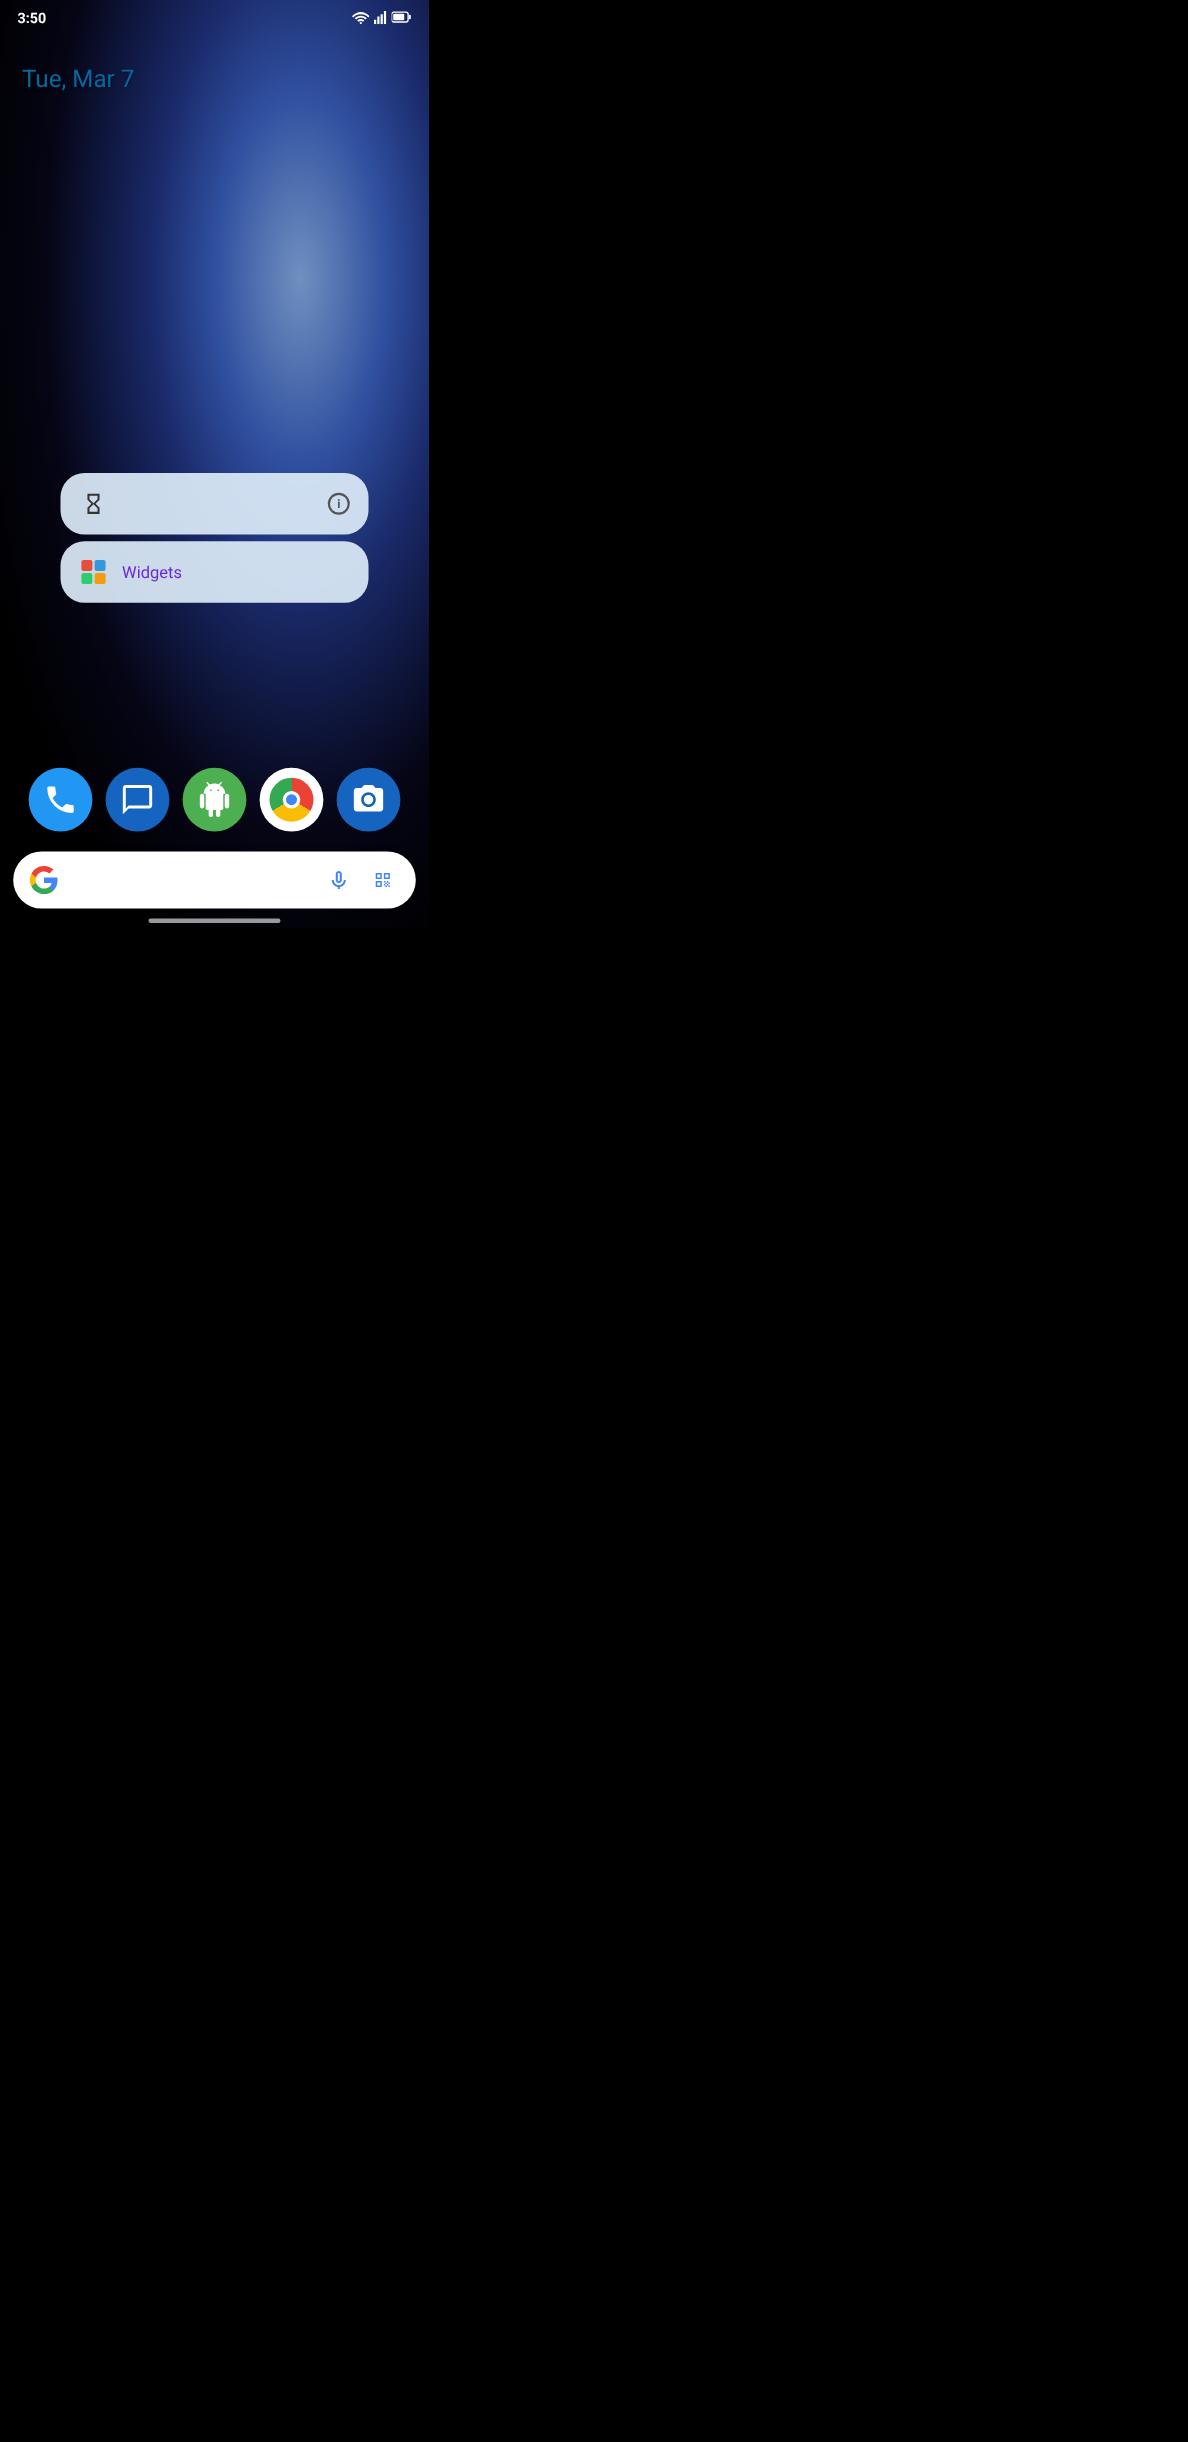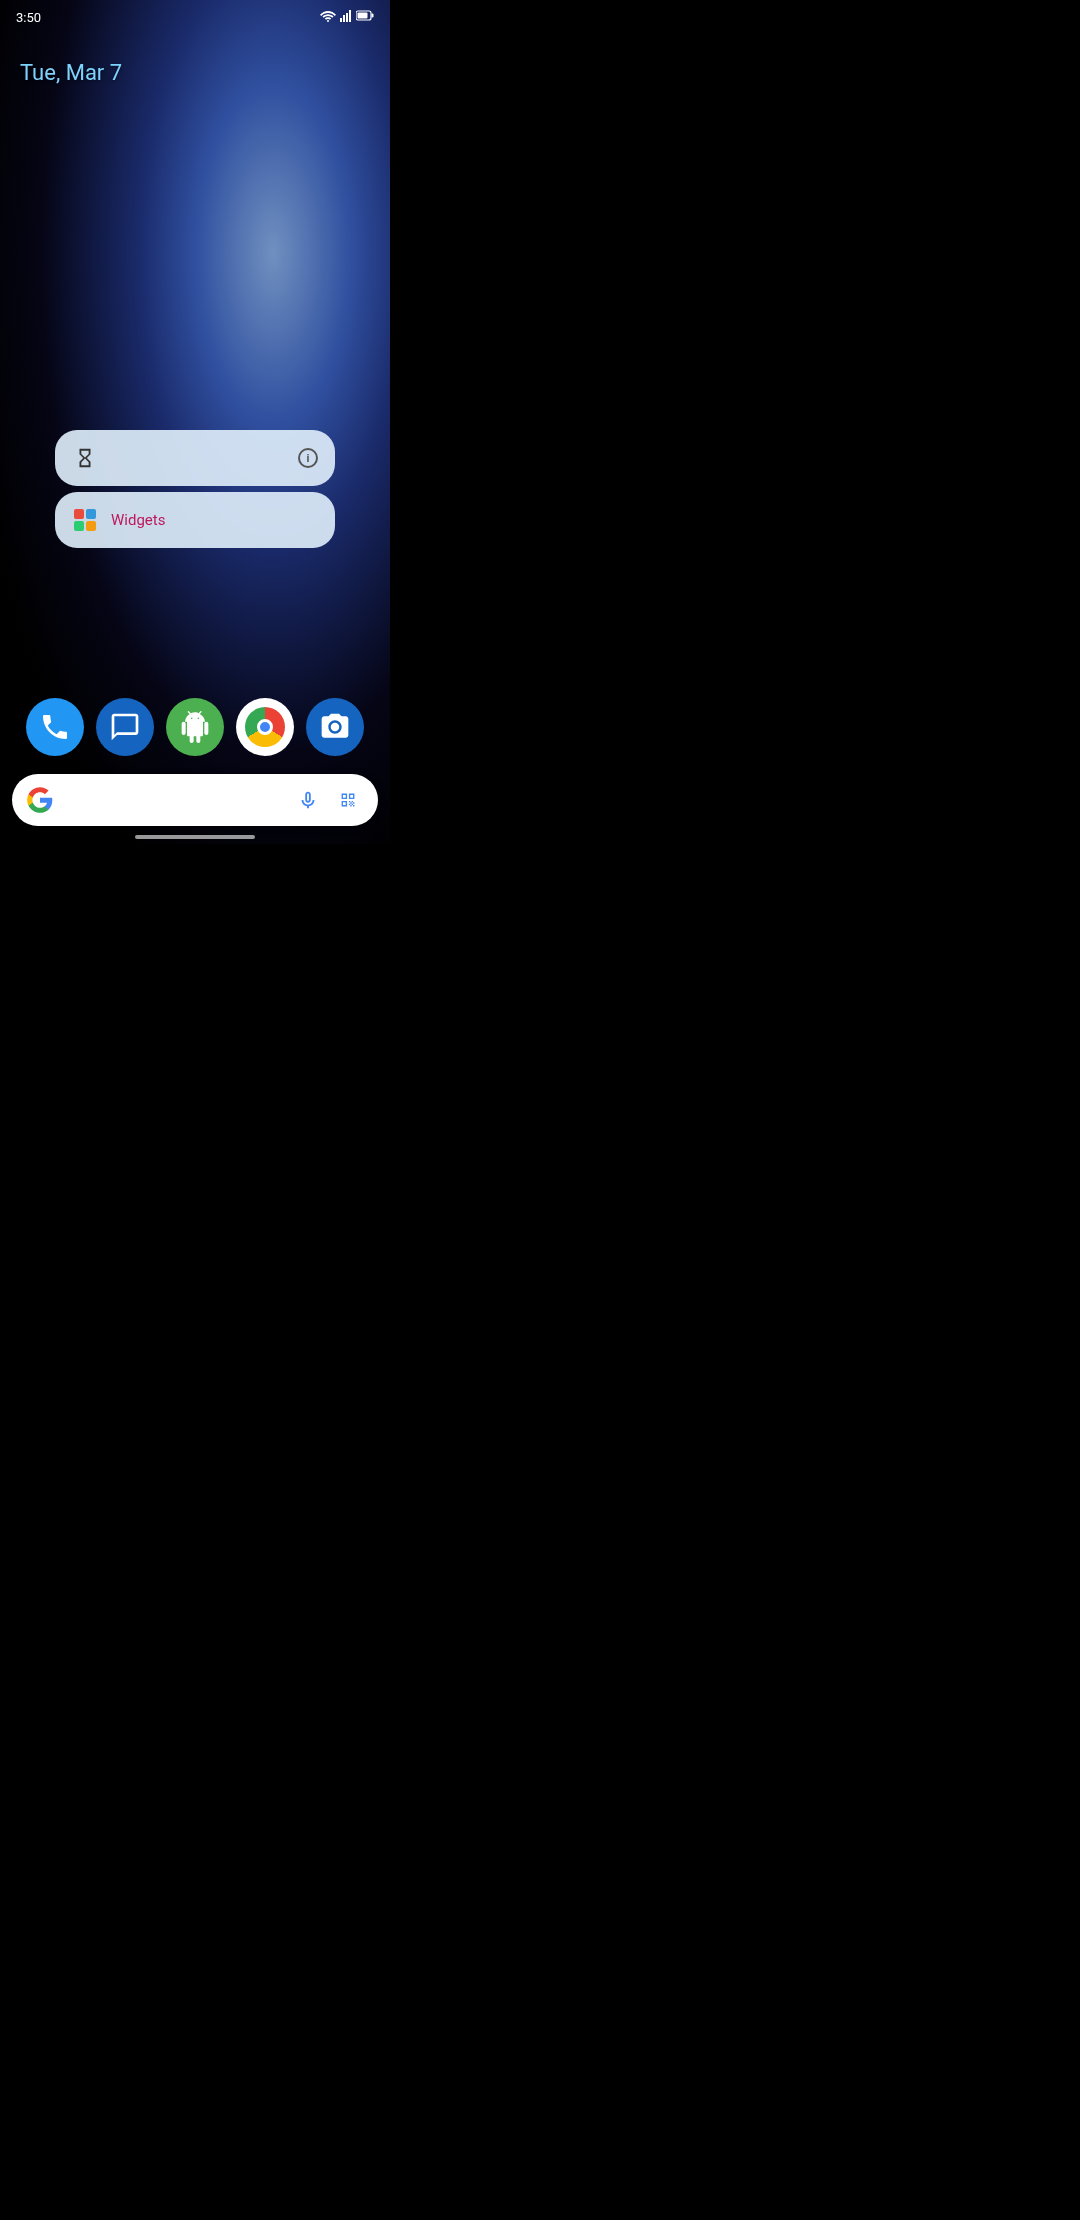--- a/index.html
+++ b/index.html
@@ -30,40 +30,40 @@
       display: flex;
       align-items: center;
       justify-content: space-between;
       padding: 6px 16px 0;
       z-index: 10;
     }
 
     .status-time {
       color: #fff;
       font-size: 13px;
-      font-weight: 400;
+      font-weight: 700;
     }
 
     .status-icons {
       display: flex;
       align-items: center;
       gap: 4px;
     }
 
     .status-icons span {
       color: #fff;
       font-size: 11px;
     }
 
     
     .date-label {
       position: absolute;
       top: 60px;
       left: 20px;
-      color: #7dd3fc;
+      color: #0369a1;
       font-size: 22px;
       font-weight: 400;
       z-index: 5;
       text-shadow: 0 1px 3px rgba(0,0,0,0.5);
     }
 
     
     .context-menu {
       position: absolute;
       bottom: 290px;
@@ -93,21 +93,21 @@
       display: flex;
       align-items: center;
       justify-content: center;
       margin-right: 12px;
       flex-shrink: 0;
     }
 
     .context-item-label {
       flex: 1;
       font-size: 15px;
-      color: #be185d;
+      color: #6d28d9;
       font-weight: 400;
     }
 
     .context-item-info {
       width: 22px;
       height: 22px;
       display: flex;
       align-items: center;
       justify-content: center;
     }

